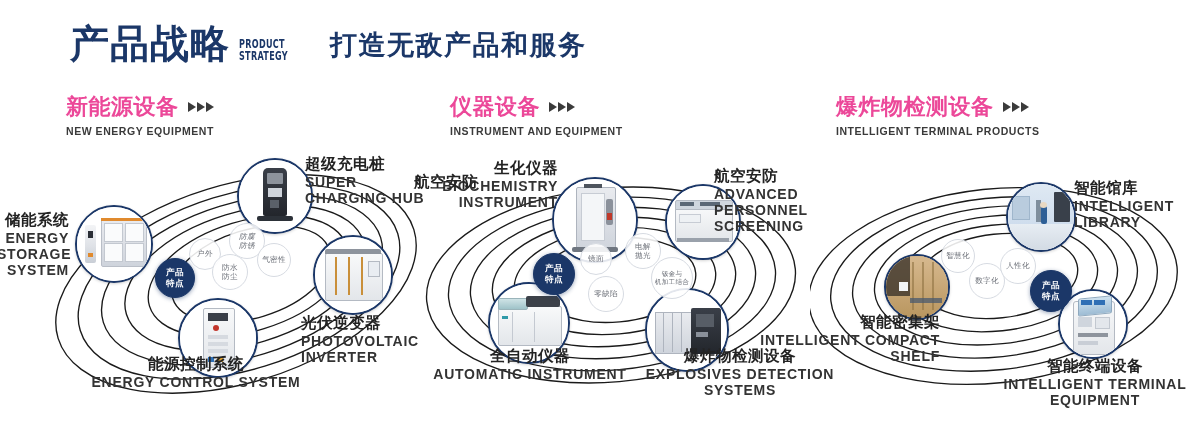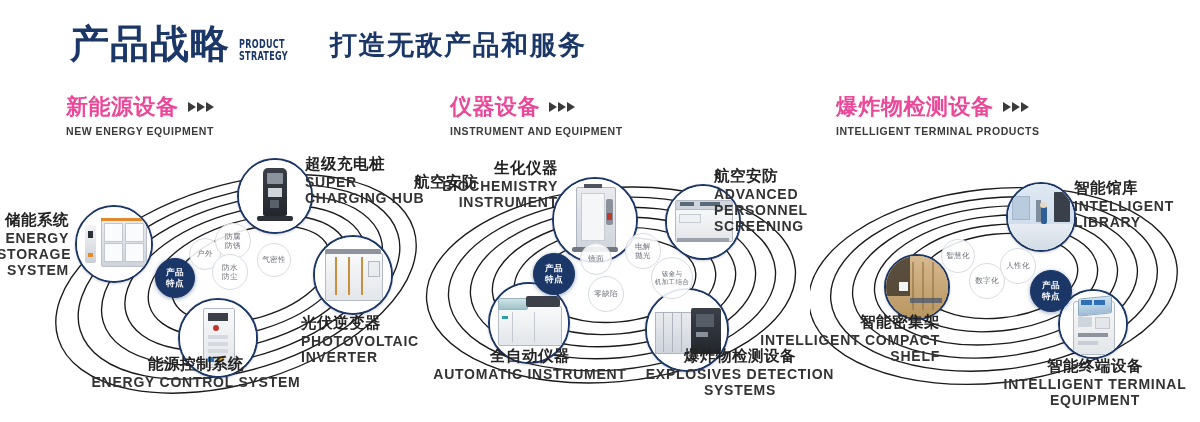--- a/index.html
+++ b/index.html
@@ -220,21 +220,21 @@
       </div>
     </div>
     <div class="lbl c" style="left:26px;top:206px;width:230px;">
       <div class="cn">能源控制系统</div>
       <div class="en">ENERGY CONTROL SYSTEM</div>
     </div>
 
     <div class="feat core" style="left:100px;top:108px;width:40px;height:40px;">产品
 特点</div>
     <div class="feat" style="left:134px;top:88px;width:32px;height:32px;">户外</div>
-    <div class="feat" style="left:160px;top:73px;width:36px;height:36px;">防腐
+    <div class="feat" style="left:174px;top:73px;width:36px;height:36px;font-style:italic;">防腐
 防锈</div>
     <div class="feat" style="left:157px;top:104px;width:36px;height:36px;">防水
 防尘</div>
     <div class="feat" style="left:202px;top:93px;width:34px;height:34px;">气密性</div>
   </div>
 
   <div class="cluster" style="left:420px;top:150px;width:390px;height:250px;">
 
     <svg class="orbits" width="390" height="250" viewBox="0 0 390 250">
       <g fill="none" stroke="#1a1a1a" stroke-width="1.35">

